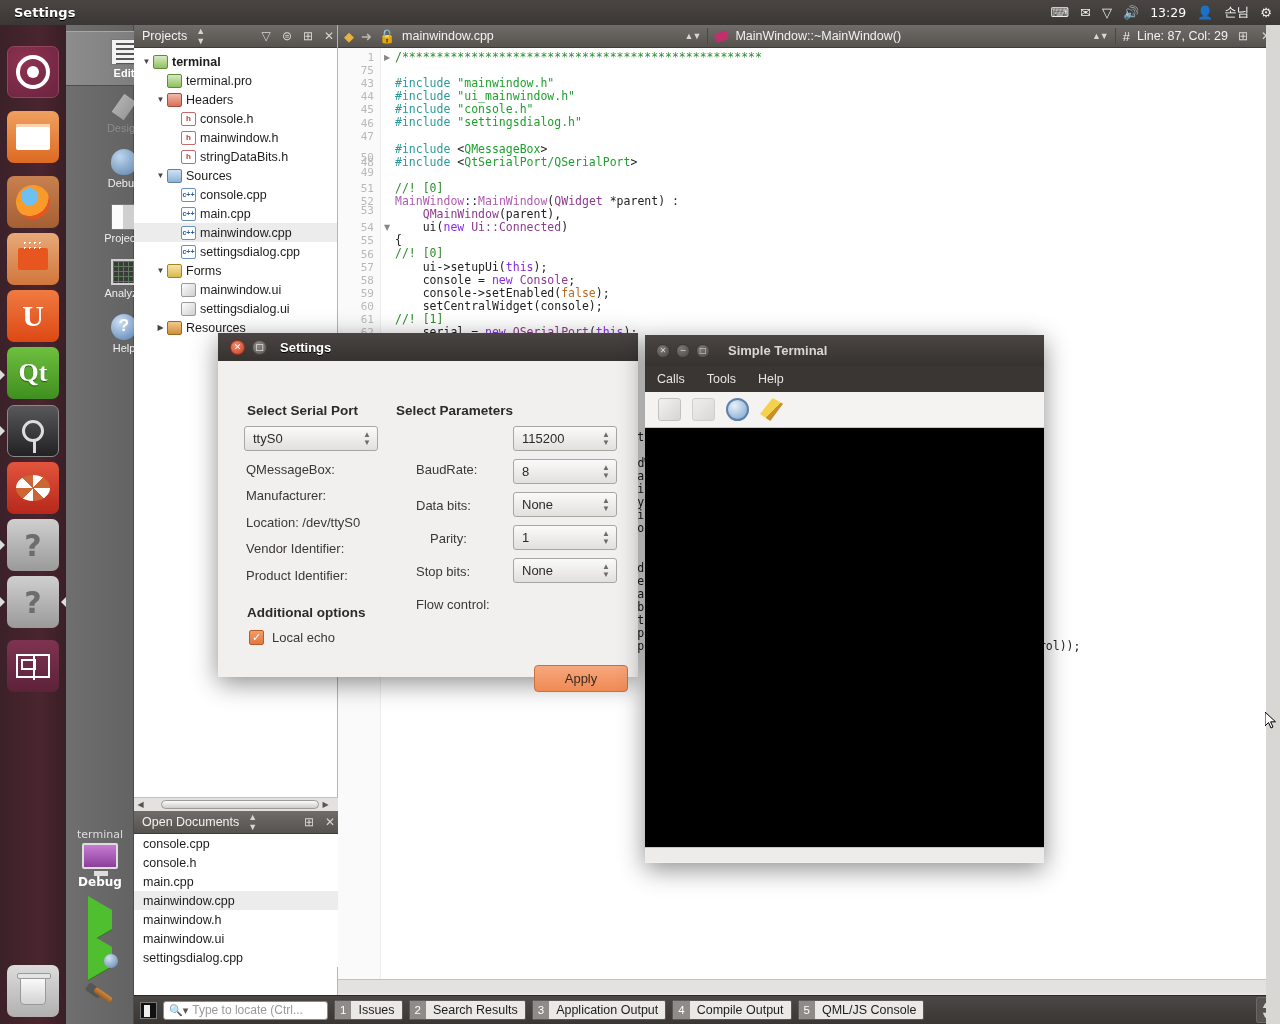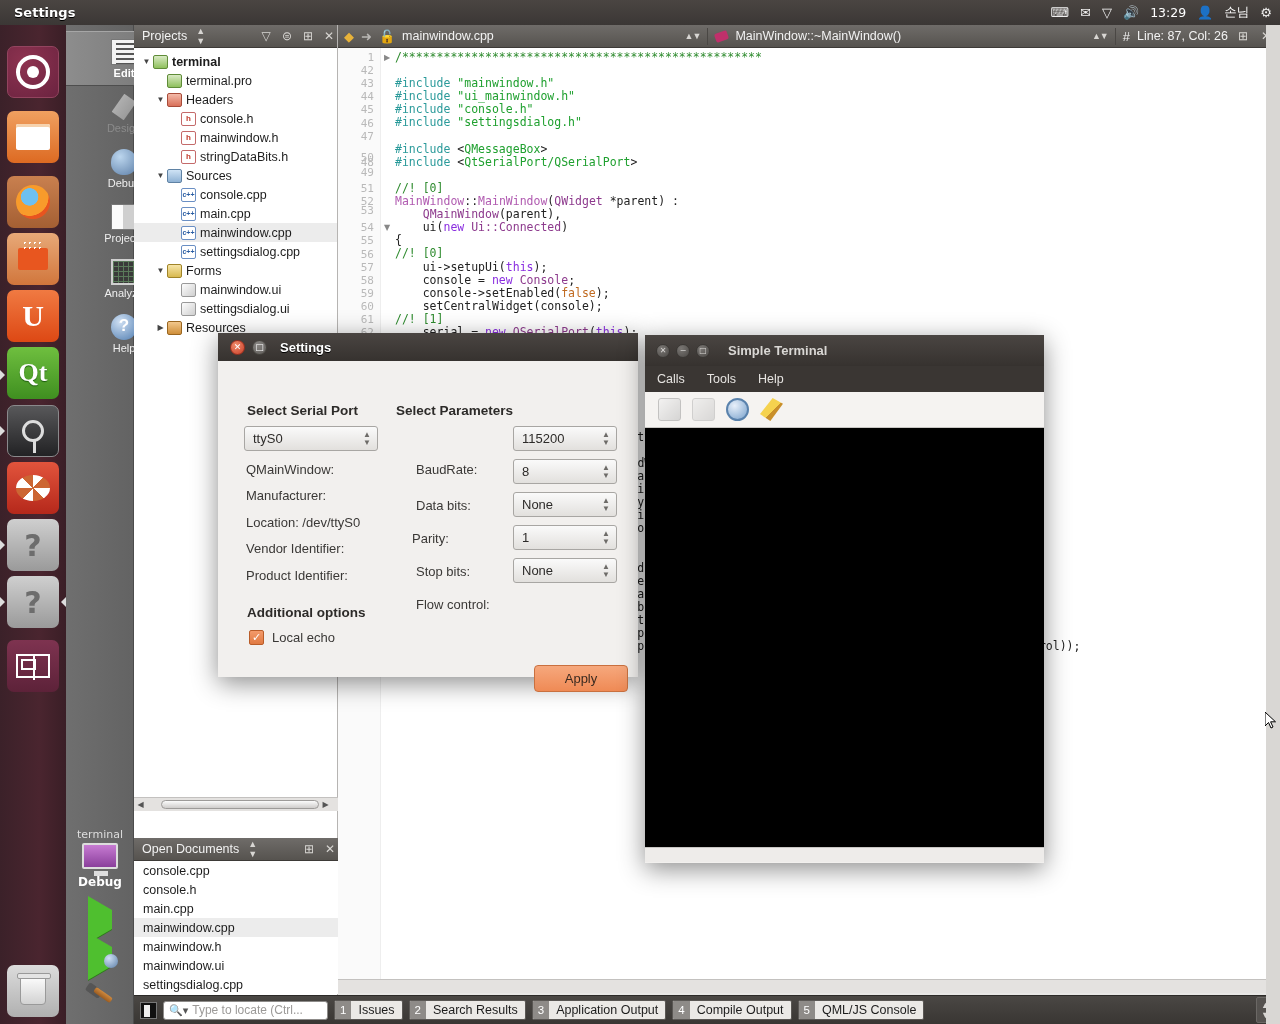--- a/index.html
+++ b/index.html
@@ -142,21 +142,21 @@
   .ic-ui   { background:linear-gradient(135deg,#fdfdfd,#cfcfcf); border:1px solid #999;
     transform:rotate(0deg); }
   .bold { font-weight:bold; }
 
   .hsb { position:absolute; left:68px; top:772px; width:204px; height:14px;
     background:#e4e2e0; border-top:1px solid #c3c1bf; display:flex; align-items:center; }
   .hsb-thumb { height:9px; background:linear-gradient(#fbfbfb,#cfcdcb); border:1px solid #9d9b99;
     border-radius:5px; margin-left:14px; width:158px; }
   .hsb-ar { width:13px; text-align:center; font-size:8px; color:#555; }
 
-  .opendocs { position:absolute; left:68px; top:813px; width:204px; }
+  .opendocs { position:absolute; left:68px; top:786px; width:204px; }
   .od-list { font-size:12.5px; color:#1d1d1d; font-family:"Liberation Sans",sans-serif;
     background:#fff; }
   .od-row { height:19px; display:flex; align-items:center; padding-left:9px; }
   .od-row.sel { background:#ececec; }
 
   
   .edhdr { position:absolute; left:272px; top:0; right:0; height:23px;
     background:linear-gradient(to bottom,#6f6c69,#56534f); display:flex; align-items:center;
     color:#f2f2f2; font-size:12.5px; font-family:"Liberation Sans",sans-serif;
     border-bottom:1px solid #3d3a37; gap:7px; padding:0 6px; }
@@ -505,29 +505,29 @@
       <span class="pill">mainwindow.cpp</span>
       <span class="spacer" style="flex:1"></span>
       <span class="combo-arrows">▲▼</span>
       <span class="sep"></span>
       <span class="sym-ic"></span>
       <span class="pill">MainWindow::~MainWindow()</span>
       <span class="spacer" style="flex:1"></span>
       <span class="combo-arrows">▲▼</span>
       <span class="sep"></span>
       <span class="nav-ic">#</span>
-      <span class="pill">Line: 87, Col: 26</span>
+      <span class="pill">Line: 87, Col: 29</span>
       <span class="hdr-ic">⊞</span>
       <span class="hdr-ic">✕</span>
     </div>
 
     <div class="code">
       <div class="gutter" id="gutter">
           <span class="gnum" style="top: 3px;">1</span>
-          <span class="gnum" style="top: 16.1px;">42</span>
+          <span class="gnum" style="top: 16.1px;">75</span>
           <span class="gnum" style="top: 29.2px;">43</span>
           <span class="gnum" style="top: 42.3px;">44</span>
           <span class="gnum" style="top: 55.4px;">45</span>
           <span class="gnum" style="top: 68.5px;">46</span>
           <span class="gnum" style="top: 81.6px;">47</span>
           <span class="gnum" style="top: 108px; text-align: center;">48</span>
           <span class="gnum" style="top: 118px;">49</span>
           <span class="gnum" style="top: 103px;">50</span>
           <span class="gnum" style="top: 134px;">51</span>
           <span class="gnum" style="top: 147.1px;">52</span>
@@ -668,39 +668,39 @@
     </div>
     <div class="dlg-body">
       <div class="sec-h" style="left:29px;top:42px">Select Serial Port</div>
       <div class="sec-h" style="left:178px;top:42px">Select Parameters</div>
 
       <div class="combo" style="left:26px;top:65px;width:134px">
         <span>ttyS0</span>
         <span class="sp">▲<br>▼</span>
       </div>
 
-      <div class="lbl" style="left:28px;top:101px">QMainWindow:</div>
+      <div class="lbl" style="left:28px;top:101px">QMessageBox:</div>
       <div class="lbl" style="left:28px;top:127px">Manufacturer:</div>
       <div class="lbl" style="left:28px;top:154px">Location: /dev/ttyS0</div>
       <div class="lbl" style="left:28px;top:180px">Vendor Identifier:</div>
       <div class="lbl" style="left:28px;top:207px">Product Identifier:</div>
 
       <div class="lbl" style="left:198px;top:101px">BaudRate:</div>
       <div class="combo" style="left:295px;top:65px;width:104px">
         <span>115200</span>
         <span class="sp">▲<br>▼</span>
       </div>
 
       <div class="lbl" style="left:198px;top:137px">Data bits:</div>
       <div class="combo" style="left:295px;top:98px;width:104px">
         <span>8</span>
         <span class="sp">▲<br>▼</span>
       </div>
 
-      <div class="lbl" style="left:194px;top:170px">Parity:</div>
+      <div class="lbl" style="left:212px;top:170px">Parity:</div>
       <div class="combo" style="left:295px;top:131px;width:104px">
         <span>None</span>
         <span class="sp">▲<br>▼</span>
       </div>
 
       <div class="lbl" style="left:198px;top:203px">Stop bits:</div>
       <div class="combo" style="left:295px;top:164px;width:104px">
         <span>1</span>
         <span class="sp">▲<br>▼</span>
       </div>

